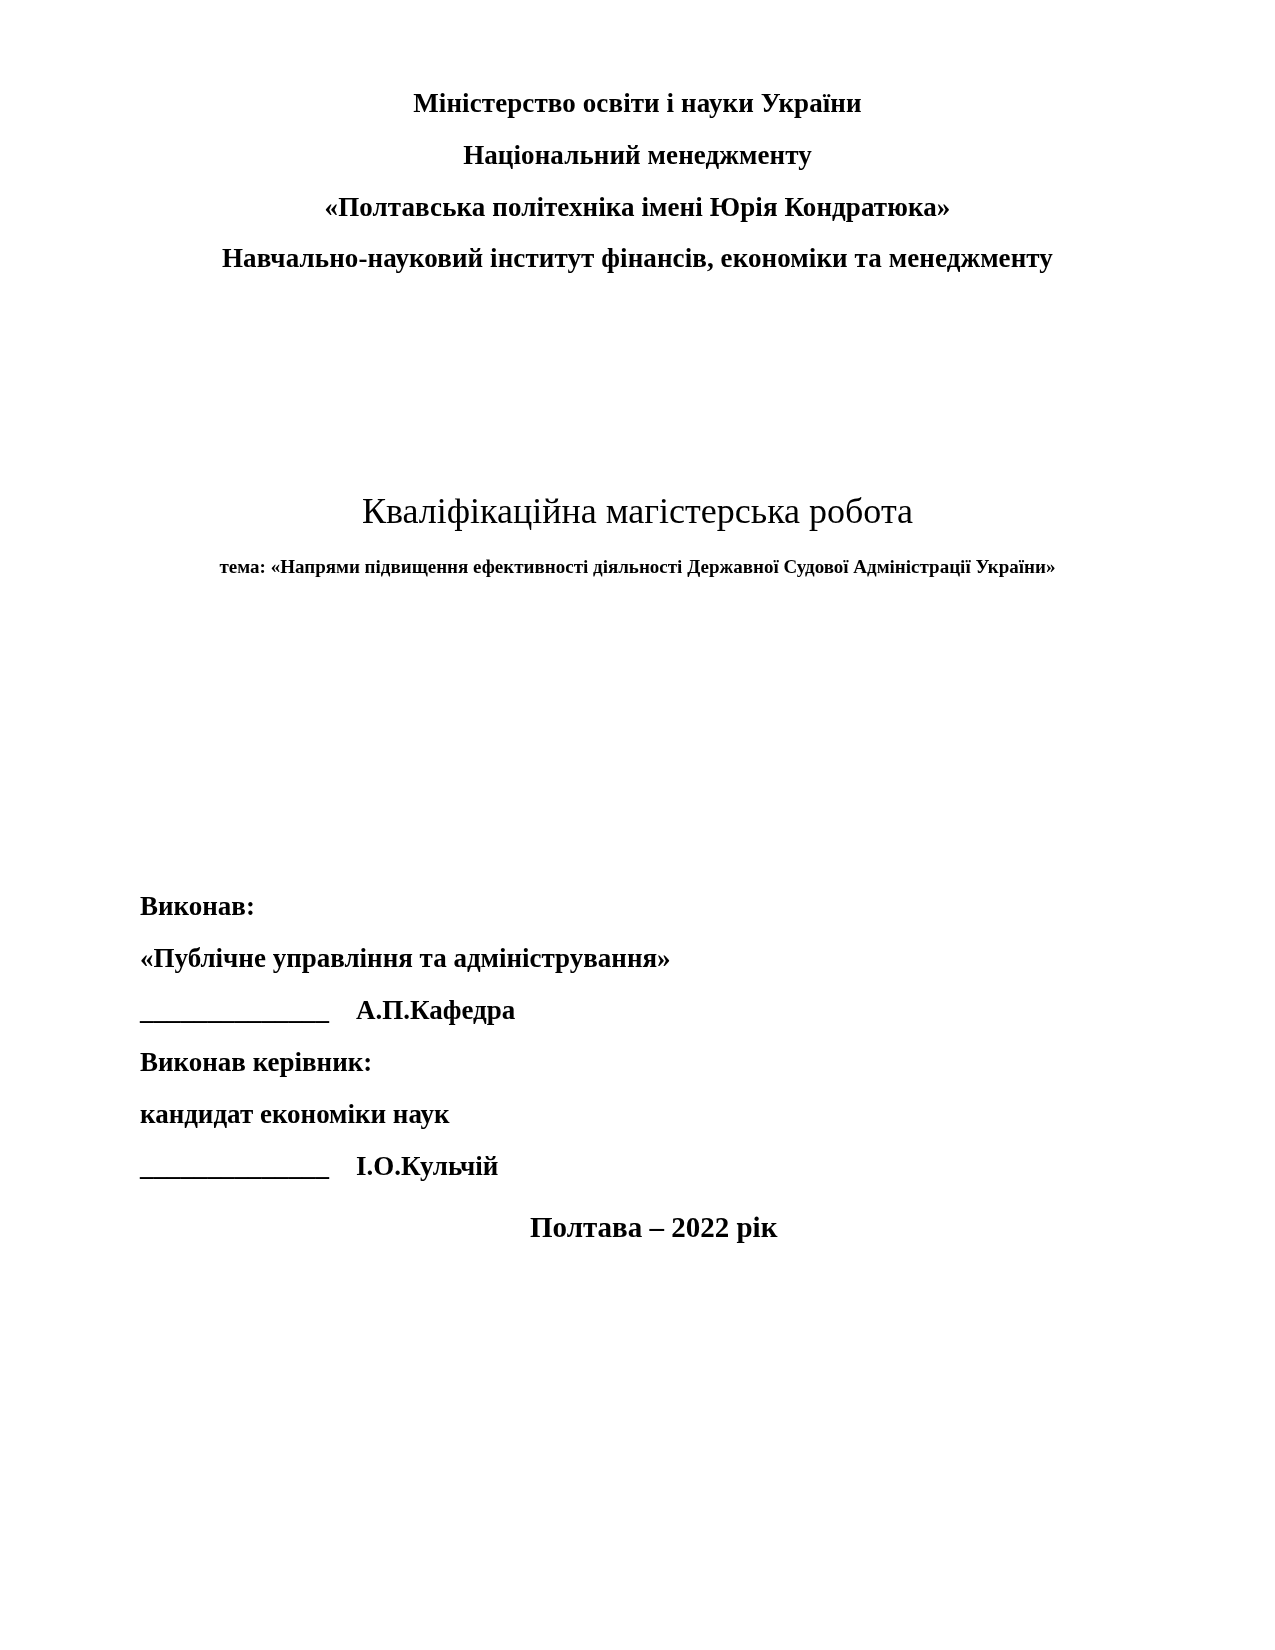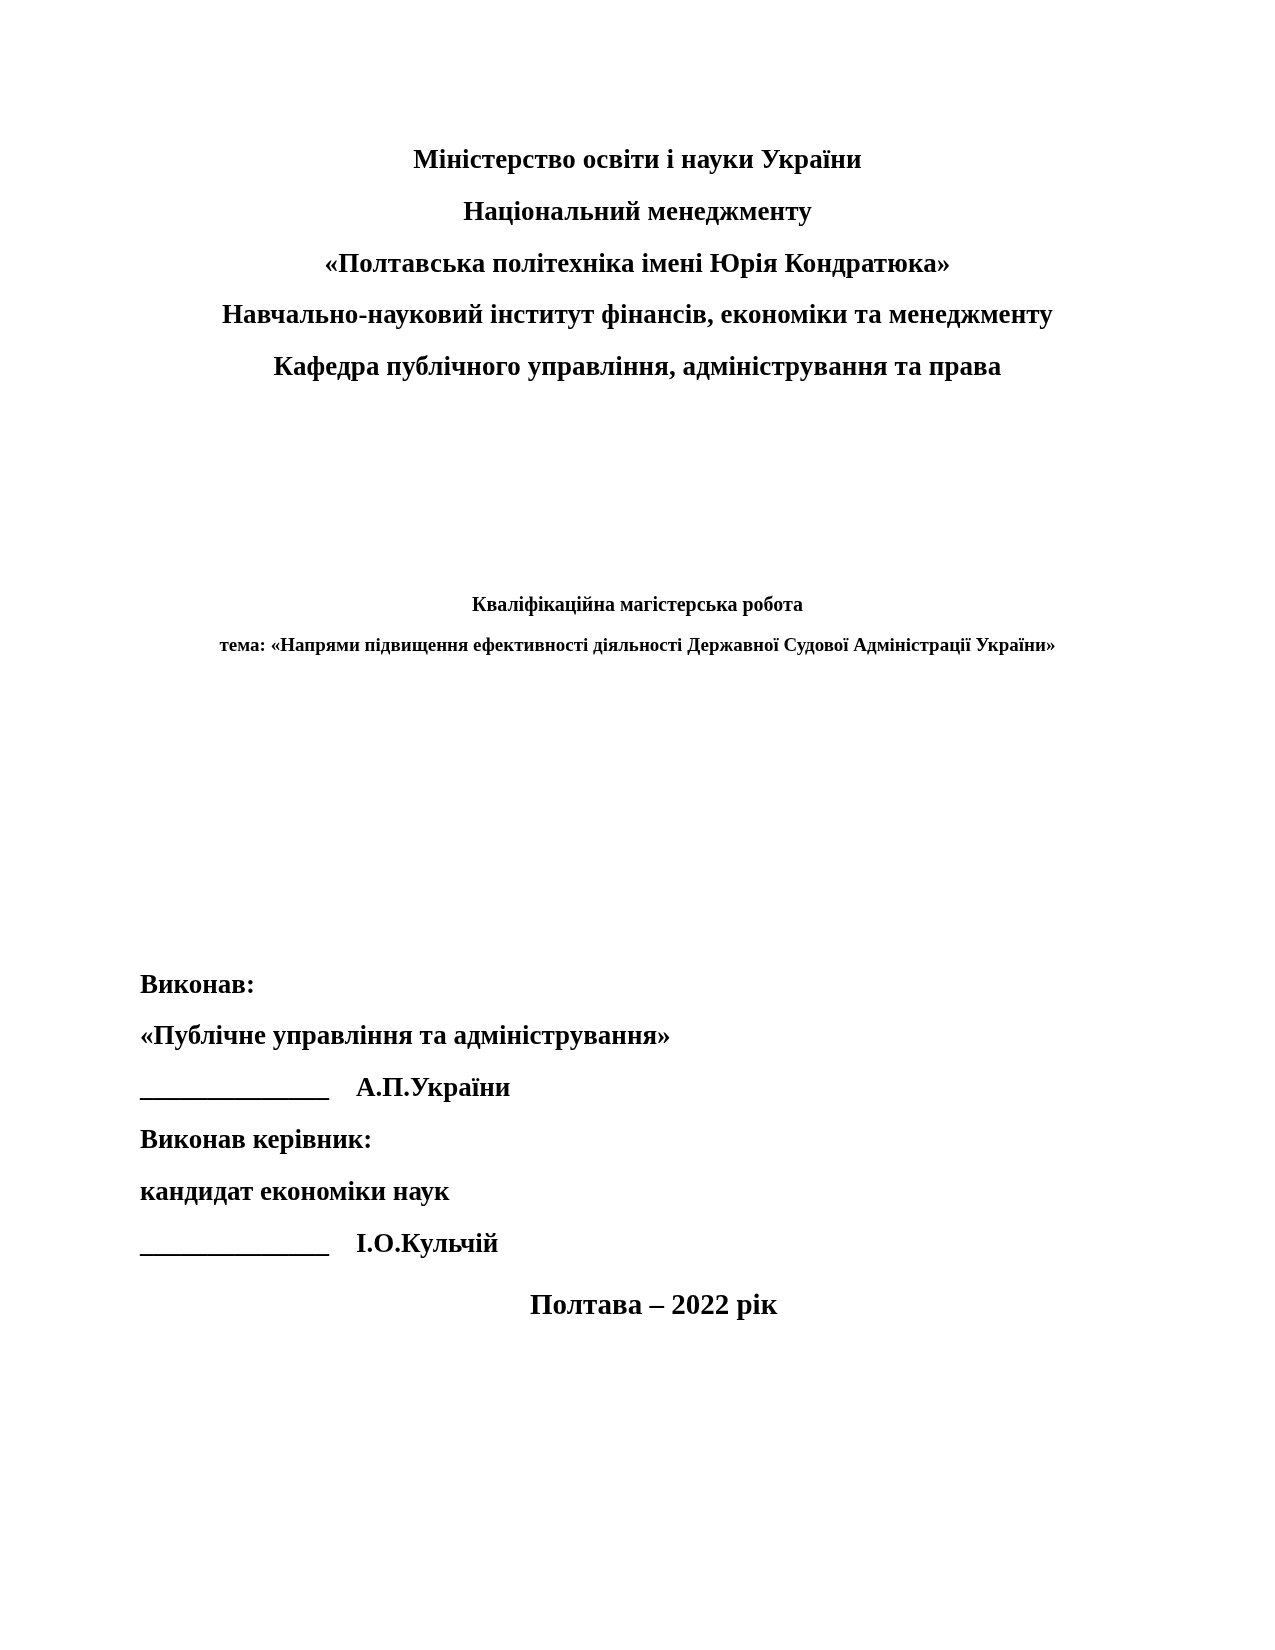--- a/index.html
+++ b/index.html
@@ -13,39 +13,39 @@
     font-family: "Liberation Serif", "DejaVu Serif", serif;
     color: #000000;
     position: relative;
     overflow: hidden;
   }
   .page {
     position: relative;
     width: 1275px;
     height: 1186px;
     box-sizing: border-box;
-    padding: 116px 140px 80px 140px;
+    padding: 60px 140px 80px 140px;
   }
   .block-header {
     text-align: center;
     margin-top: 18px;
   }
   .hdr-line {
     font-weight: bold;
     font-size: 27px;
     line-height: 1.92;
     letter-spacing: 0.1px;
   }
   .block-title {
     text-align: center;
     margin-top: 192px;
   }
   .title-main {
-    font-weight: bold;
-    font-size: 20px;
+    font-weight: normal;
+    font-size: 36px;
     line-height: 1.92;
   }
   .title-topic {
     font-weight: bold;
     font-size: 19px;
     line-height: 1.42;
     margin-top: 8px;
     padding: 0 44px;
   }
   .block-author {
@@ -72,32 +72,31 @@
 </head>
 <body>
 
 <div class="page">
 
   <div class="block-header">
     <div class="hdr-line">Міністерство освіти і науки України</div>
     <div class="hdr-line">Національний менеджменту</div>
     <div class="hdr-line">«Полтавська політехніка імені Юрія Кондратюка»</div>
     <div class="hdr-line">Навчально-науковий інститут фінансів, економіки та менеджменту</div>
-    <div class="hdr-line">Кафедра публічного управління, адміністрування та права</div>
   </div>
 
   <div class="block-title">
     <div class="title-main">Кваліфікаційна магістерська робота</div>
     <div class="title-topic">тема: «Напрями підвищення ефективності діяльності Державної Судової Адміністрації  України»</div>
   </div>
 
   <div class="block-author">
     <div class="auth-line">Виконав:</div>
     <div class="auth-line">«Публічне управління та адміністрування»</div>
-    <div class="auth-line">______________    А.П.України</div>
+    <div class="auth-line">______________    А.П.Кафедра</div>
     <div class="auth-line">Виконав керівник:</div>
     <div class="auth-line">кандидат економіки наук</div>
     <div class="auth-line">______________    І.О.Кульчій</div>
   </div>
 
   <div class="block-city">
     <div class="city-line">Полтава – 2022 рік</div>
   </div>
 
 </div>

